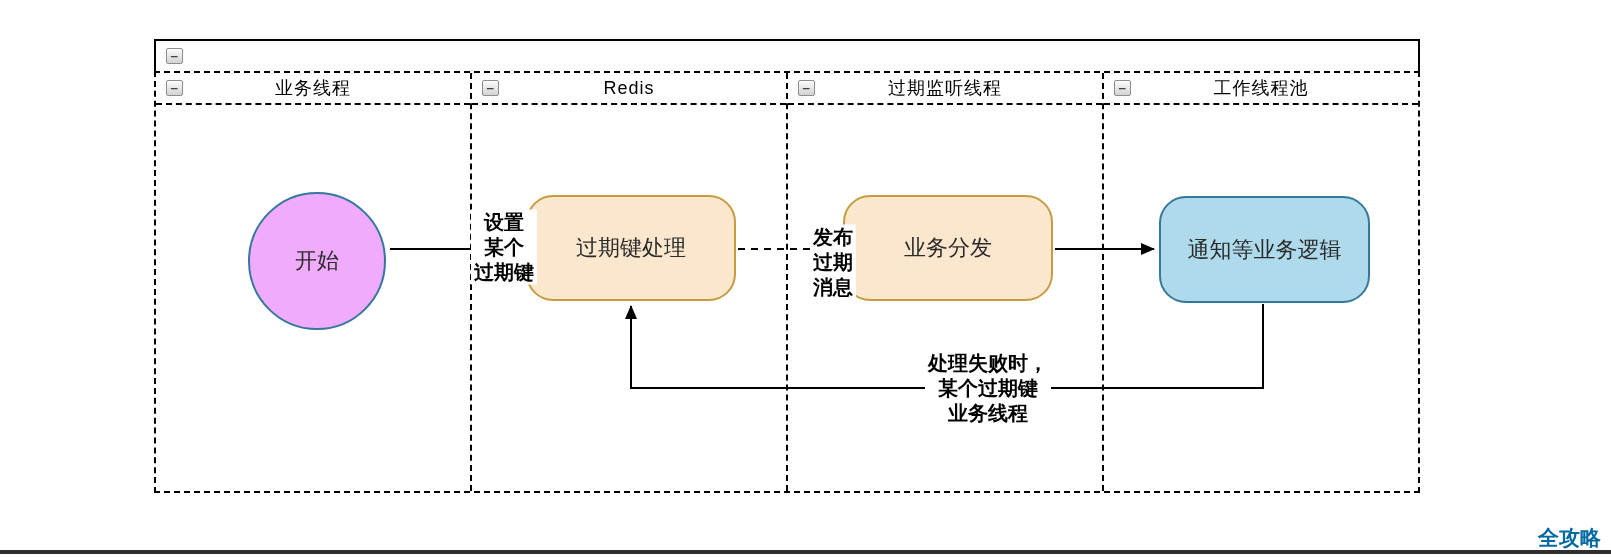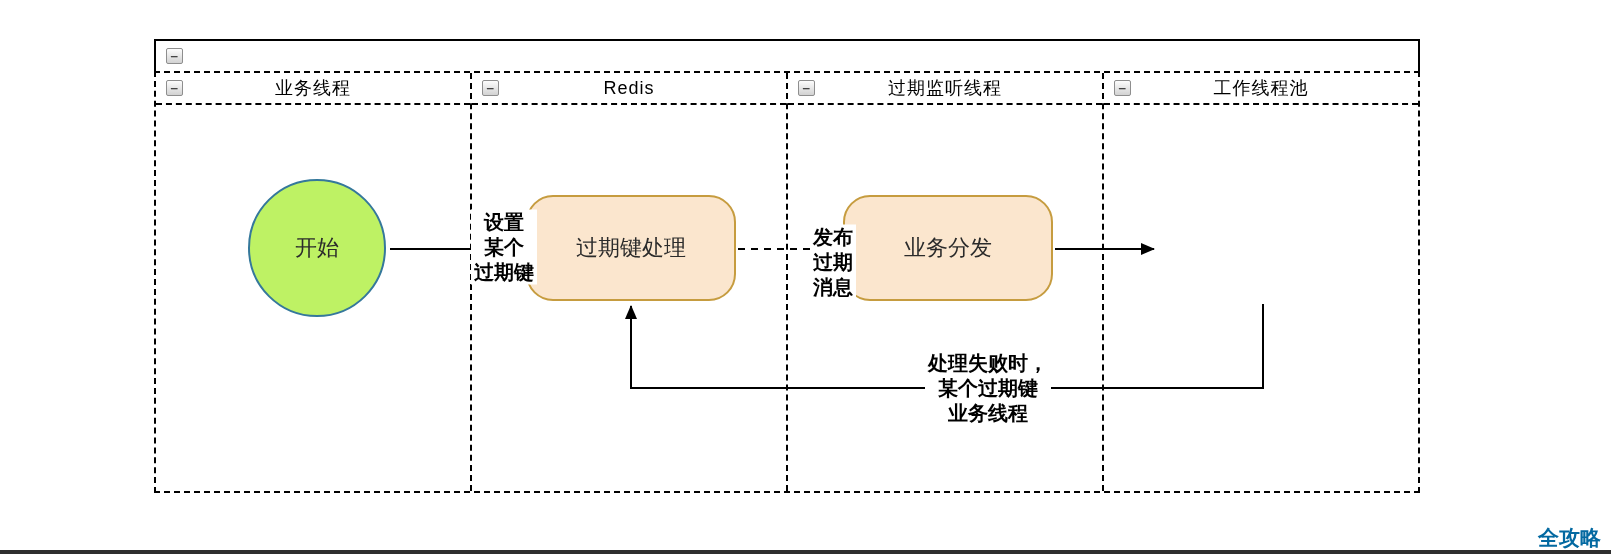--- a/index.html
+++ b/index.html
@@ -70,24 +70,24 @@
     align-items: center;
     justify-content: center;
     box-sizing: border-box;
     font-size: 22px;
     color: #2b2b2b;
     z-index: 3;
     text-align: center;
     border-radius: 27px;
   }
   .node-start {
-    left: 248px; top: 179px;
+    left: 248px; top: 192px;
     width: 138px; height: 138px;
     border-radius: 50%;
-    background: #bef264;
+    background: #f0abfc;
     border: 2px solid #35789B;
   }
   .node-orange { background: #FBE6CE; border: 2px solid #C69C3F; }
   .node-blue   { background: #AEDAEB; border: 2px solid #35789B; }
   .node-expired  { left: 526px;  top: 195px; width: 210px; height: 106px; }
   .node-dispatch { left: 843px;  top: 195px; width: 210px; height: 106px; }
   .node-notify   { left: 1159px; top: 196px; width: 211px; height: 107px; }
 
   .edge-label {
     position: absolute;
@@ -178,20 +178,23 @@
     </div>
 
   <div class="node node-orange node-expired">
       <span>过期键处理</span>
     </div>
 
   <div class="node node-orange node-dispatch">
       <span>业务分发</span>
     </div>
 
+  <div class="node node-blue node-notify">
+      <span>通知等业务逻辑</span>
+    </div>
 
   <div class="edge-label label-set">
     <span>设置</span>
     <span>某个</span>
     <span>过期键</span>
   </div>
   <div class="edge-label label-publish">
     <span>发布</span>
     <span>过期</span>
     <span>消息</span>

